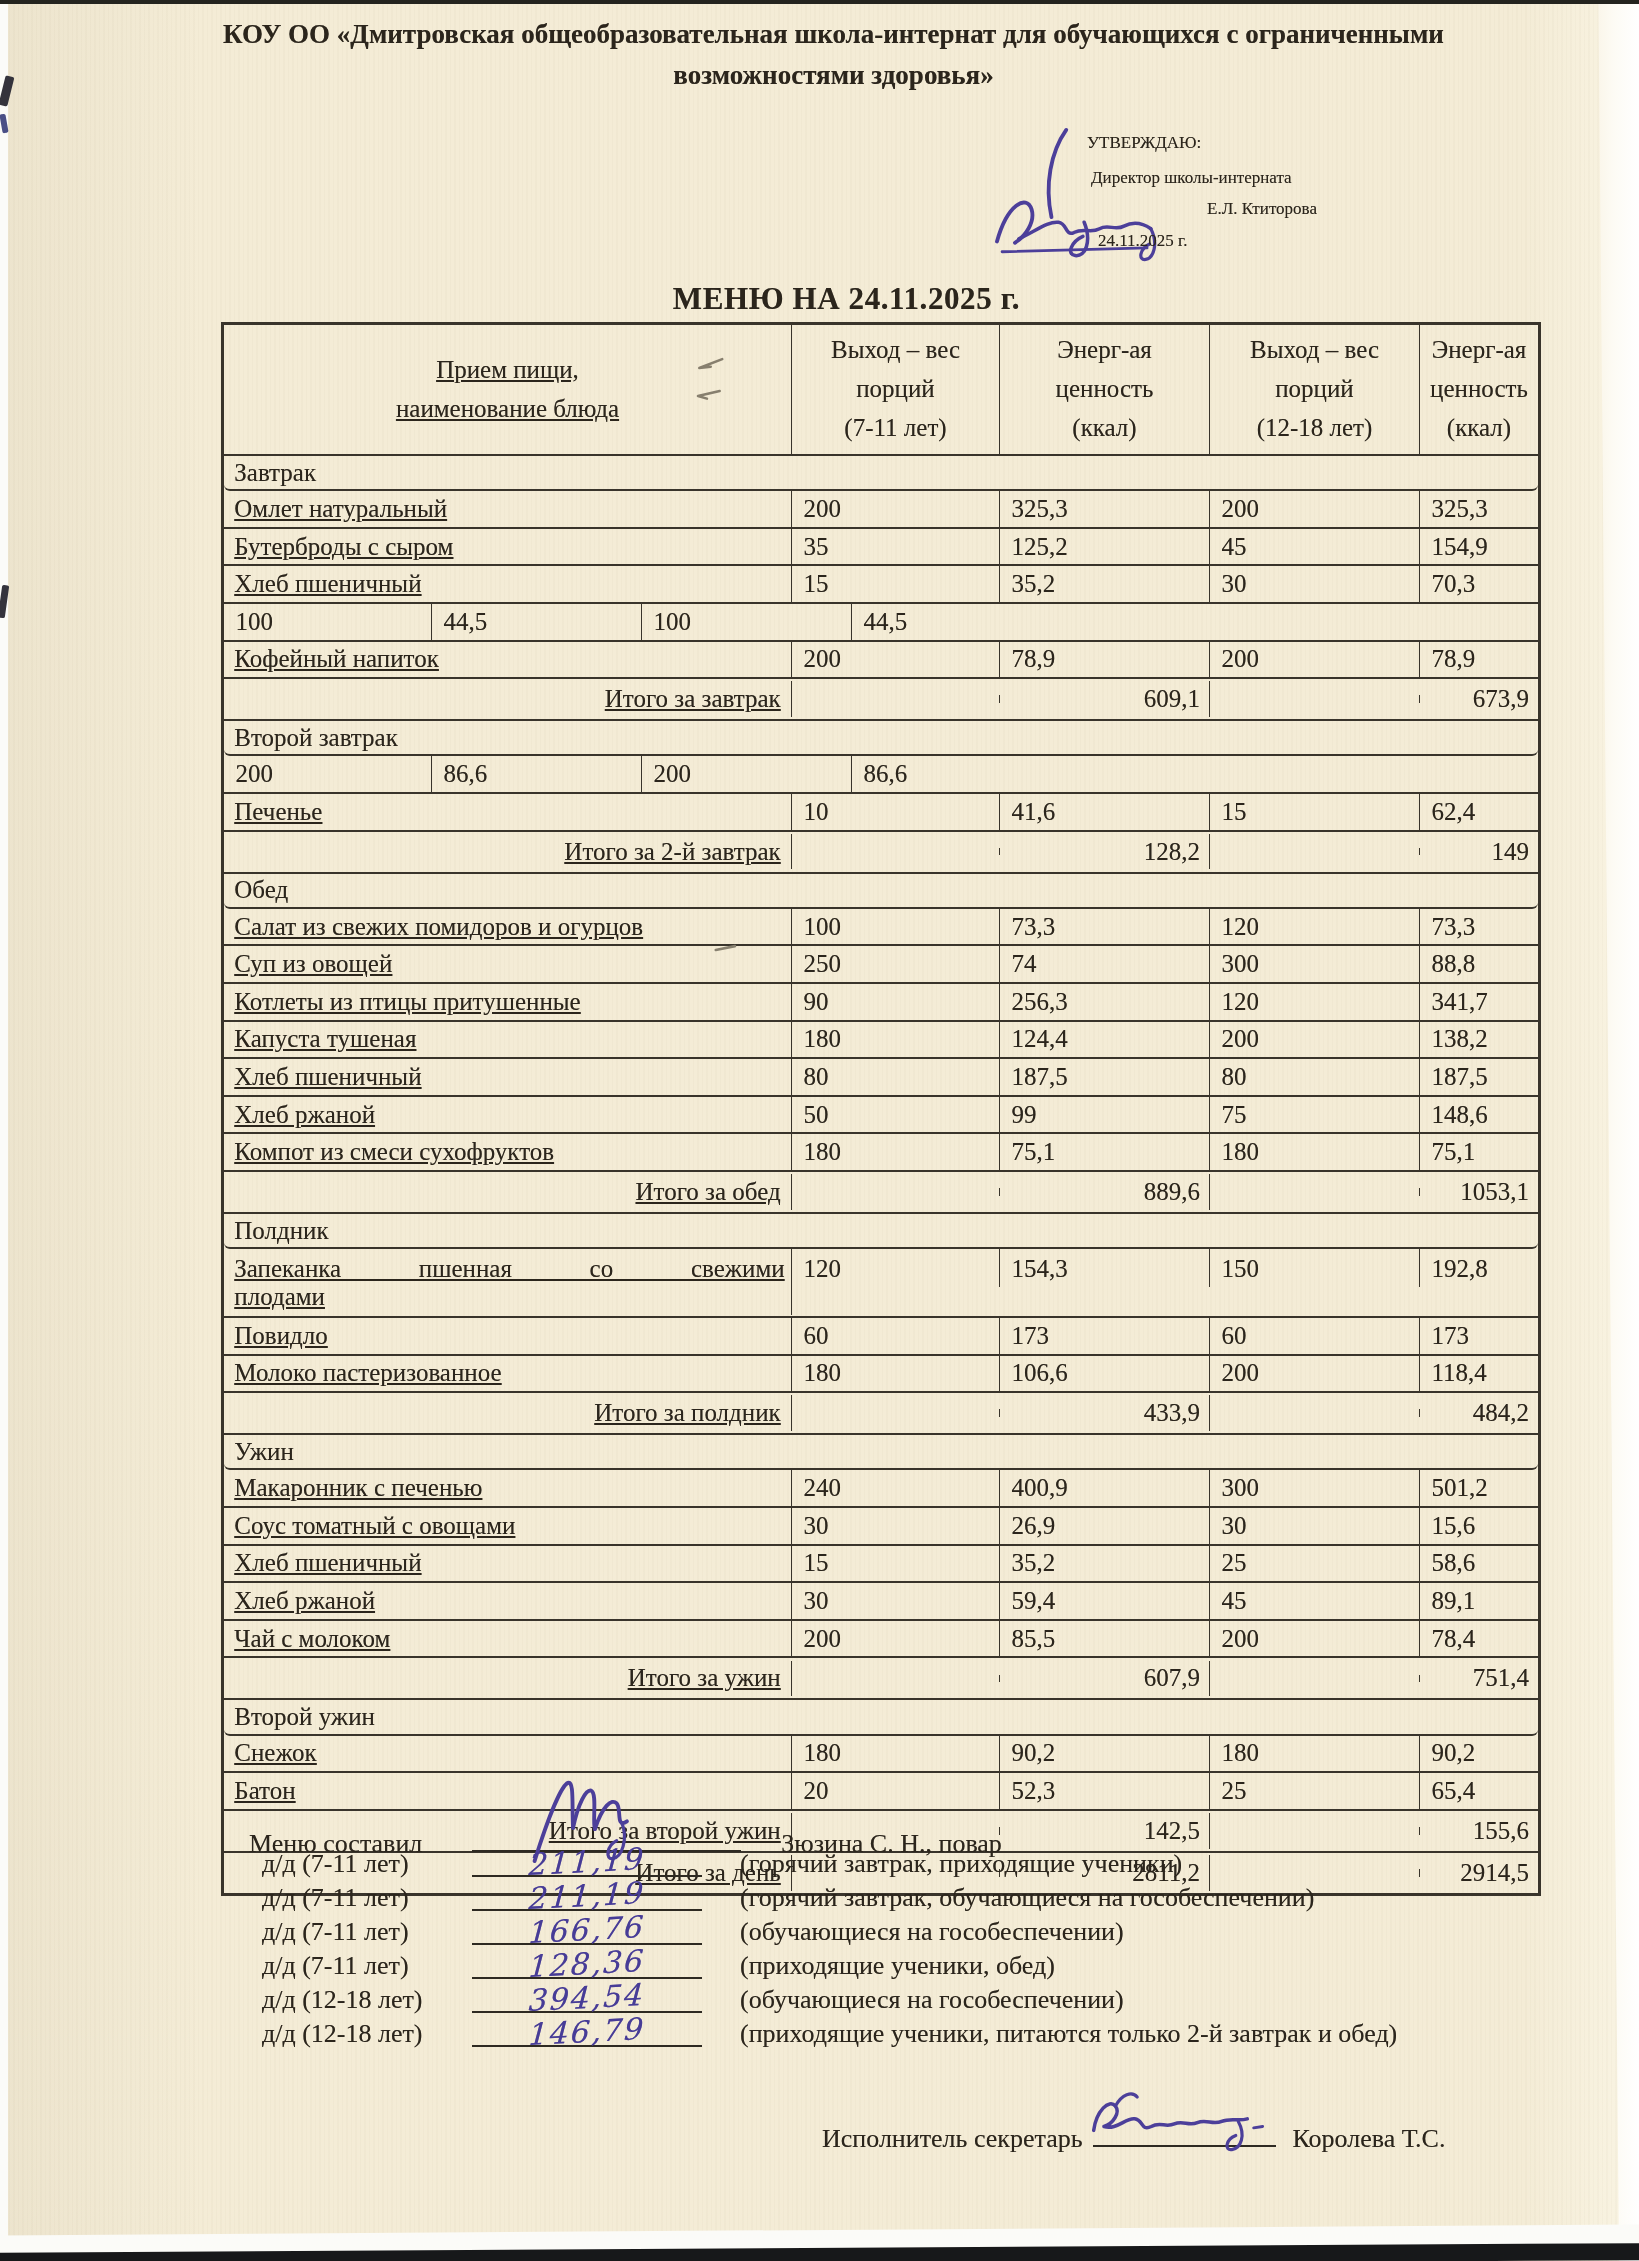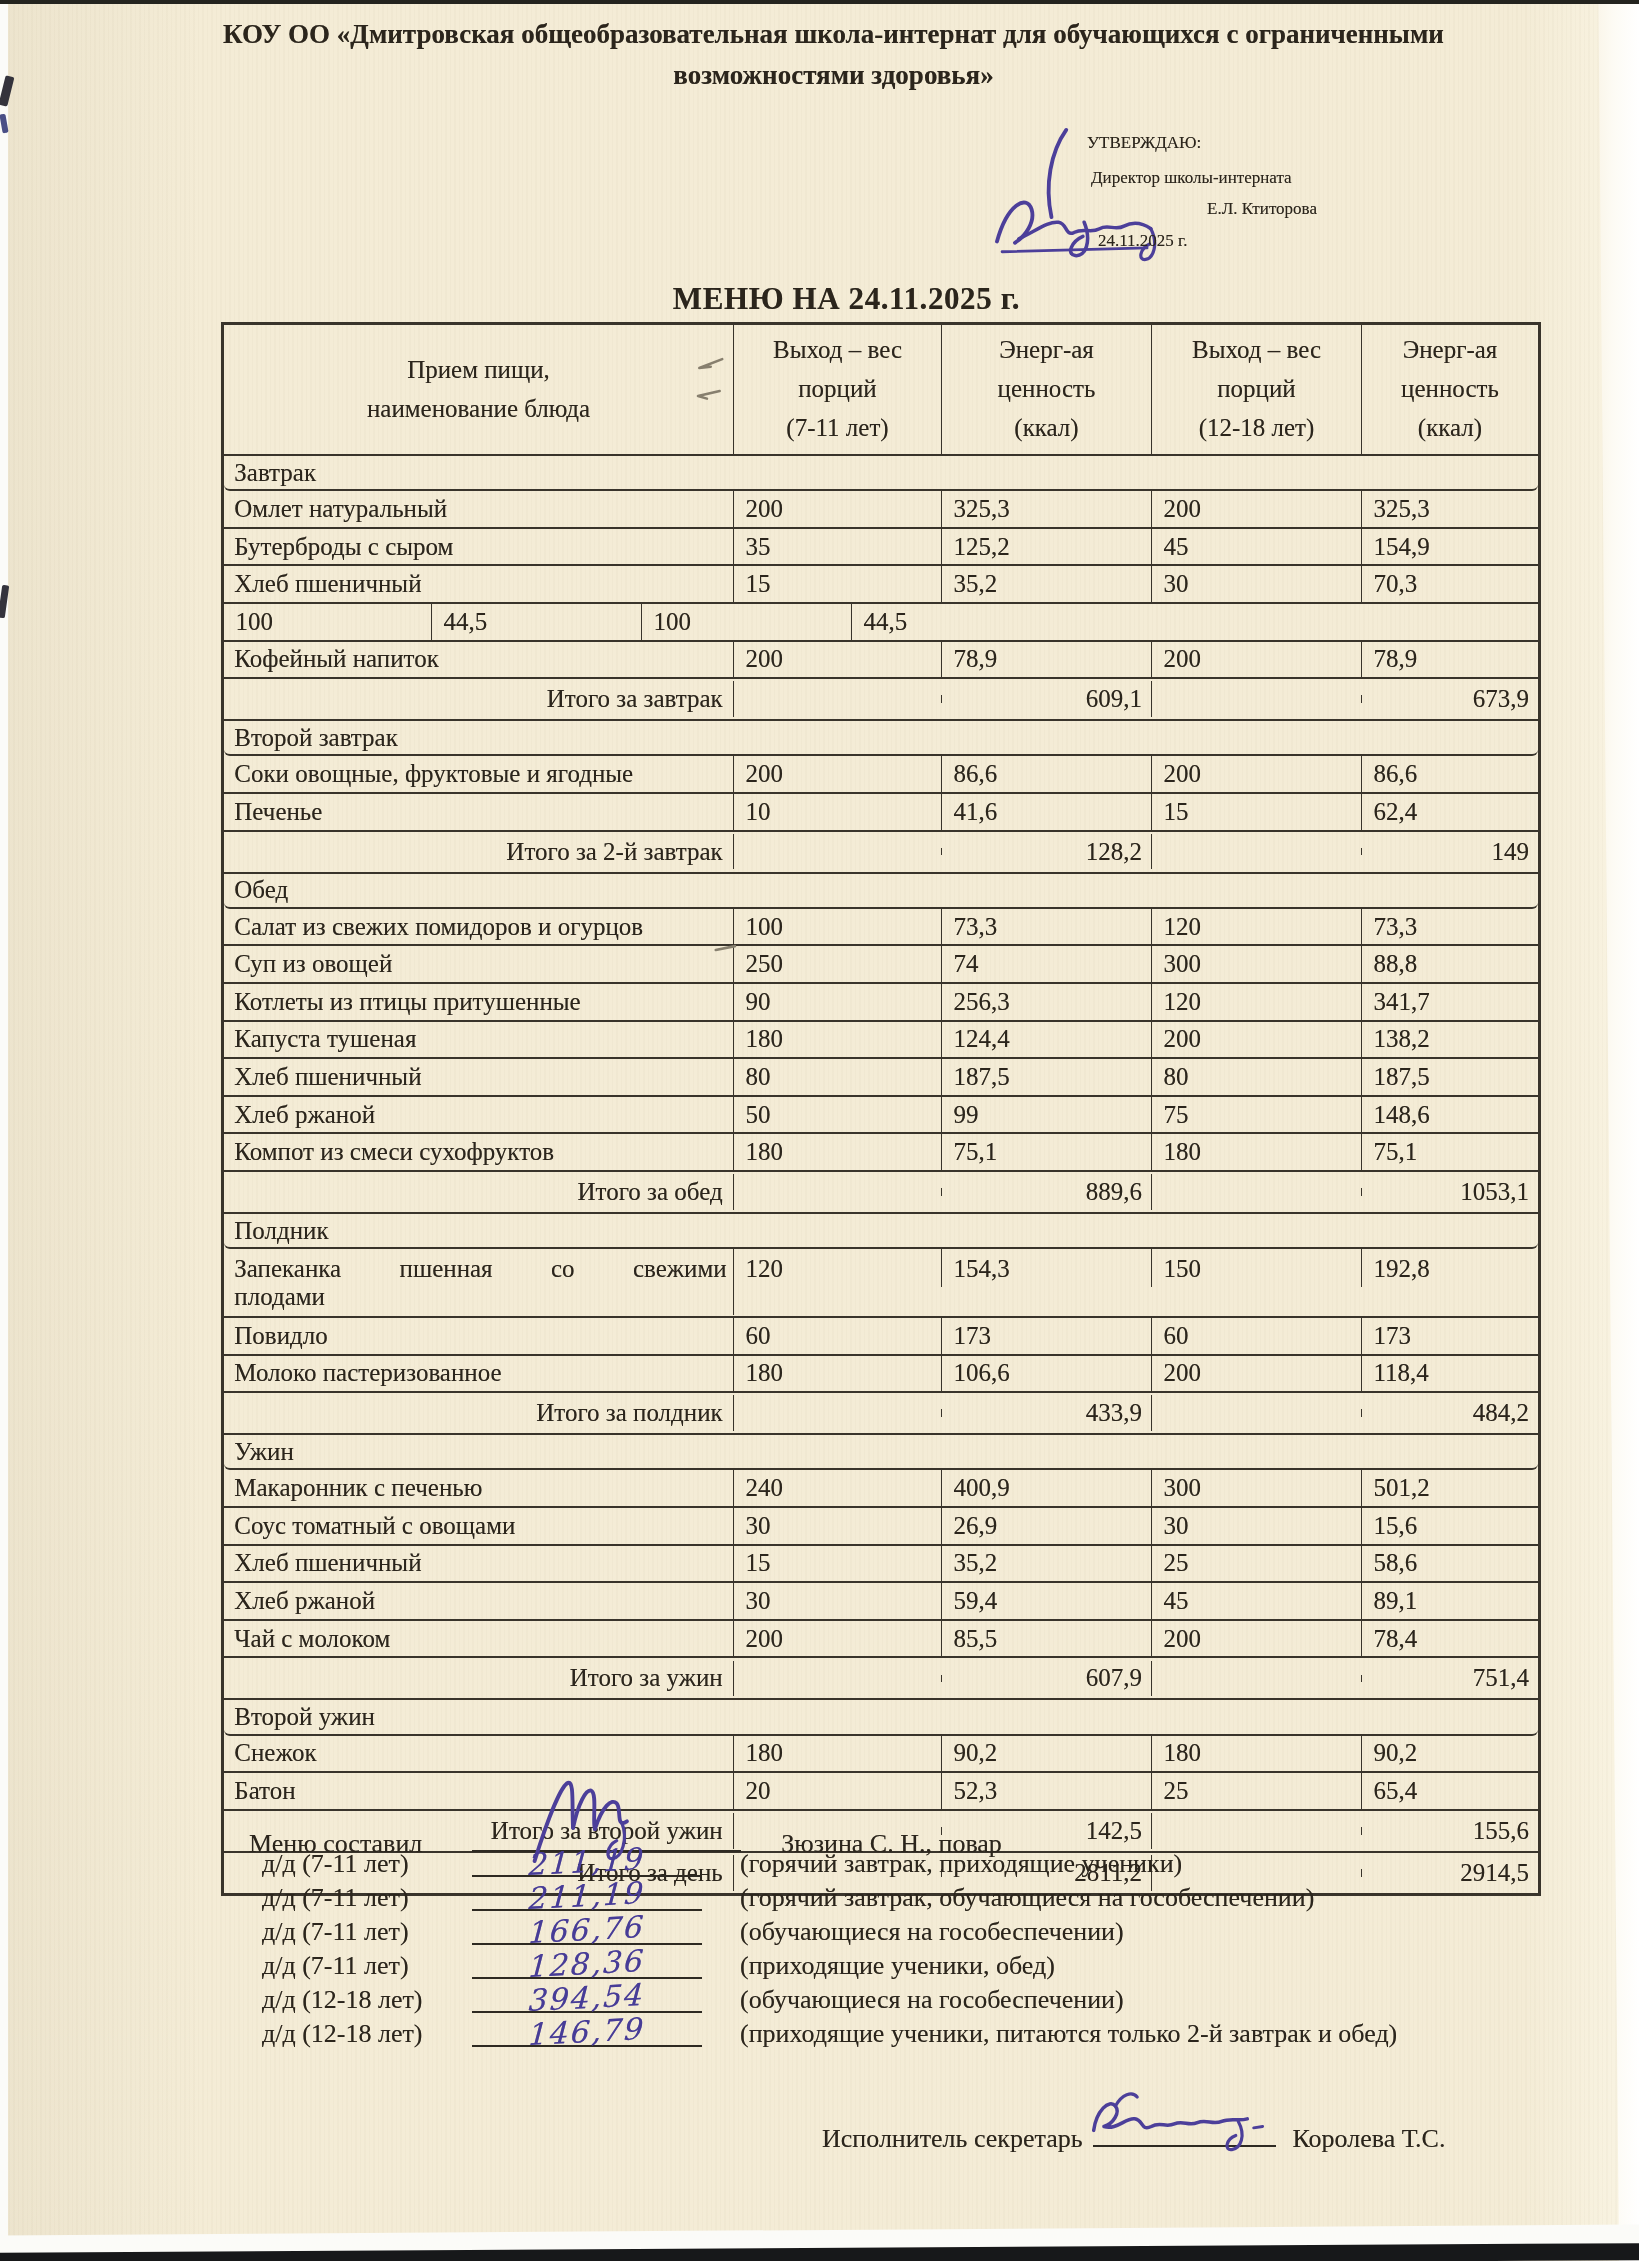--- a/index.html
+++ b/index.html
@@ -35,21 +35,21 @@
 
   
   .menu-table{position:absolute;left:221px;top:322px;width:1320px;box-sizing:border-box;
     border:3.2px solid #39342b;background:rgba(255,255,255,0.0);}
   .trow{display:flex;align-items:center;border-bottom:2.6px solid #39342b;}
   .trow:last-child{border-bottom:none;}
   .thead{min-height:114px;align-items:stretch;}
   .thead .tcell{display:flex;align-items:center;justify-content:center;text-align:center;
     white-space:pre-line;line-height:1.55;padding:6.4px 3.8px;}
   .tcell{box-sizing:border-box;font-size:25px;line-height:1.12;}
-  .c1{width:510px;border-right:1.9px solid #39342b;padding:3.8px 6.4px 3.8px 10.3px;}
+  .c1{width:568px;border-right:1.9px solid #39342b;padding:3.8px 6.4px 3.8px 10.3px;text-decoration:underline;}
   .c2{width:208px;border-right:1.9px solid #39342b;padding:3.8px 3.8px 3.8px 11.5px;}
   .c3{width:210px;border-right:1.9px solid #39342b;padding:3.8px 3.8px 3.8px 11.5px;}
   .c4{width:210px;border-right:1.9px solid #39342b;padding:3.8px 3.8px 3.8px 11.5px;}
   .c5{flex:1;padding:3.8px 6.4px 3.8px 11.5px;}
   .row-item{min-height:35px;}
   .row-section{min-height:33px;border-radius:6px;}
   .row-section .sec{flex:1;padding:2.6px 6.4px 2.6px 10.3px;font-size:25px;}
   .row-total{min-height:40px;}
   .row-total .c1{text-align:right;padding-right:10.3px;}
   .row-total .c3,.row-total .c5{text-align:right;padding-right:9px;}
@@ -170,21 +170,20 @@
             <div class="tcell txt c1">Итого за завтрак</div>
             <div class="tcell txt c2"></div>
             <div class="tcell txt c3">609,1</div>
             <div class="tcell txt c4"></div>
             <div class="tcell txt c5">673,9</div>
           </div>
           <div class="trow row-section">
             <div class="sec txt">Второй завтрак</div>
           </div>
           <div class="trow row-item">
-            <div class="tcell txt c1">Соки овощные, фруктовые и ягодные</div>
             <div class="tcell txt c2">200</div>
             <div class="tcell txt c3">86,6</div>
             <div class="tcell txt c4">200</div>
             <div class="tcell txt c5">86,6</div>
           </div>
           <div class="trow row-item">
             <div class="tcell txt c1">Печенье</div>
             <div class="tcell txt c2">10</div>
             <div class="tcell txt c3">41,6</div>
             <div class="tcell txt c4">15</div>

